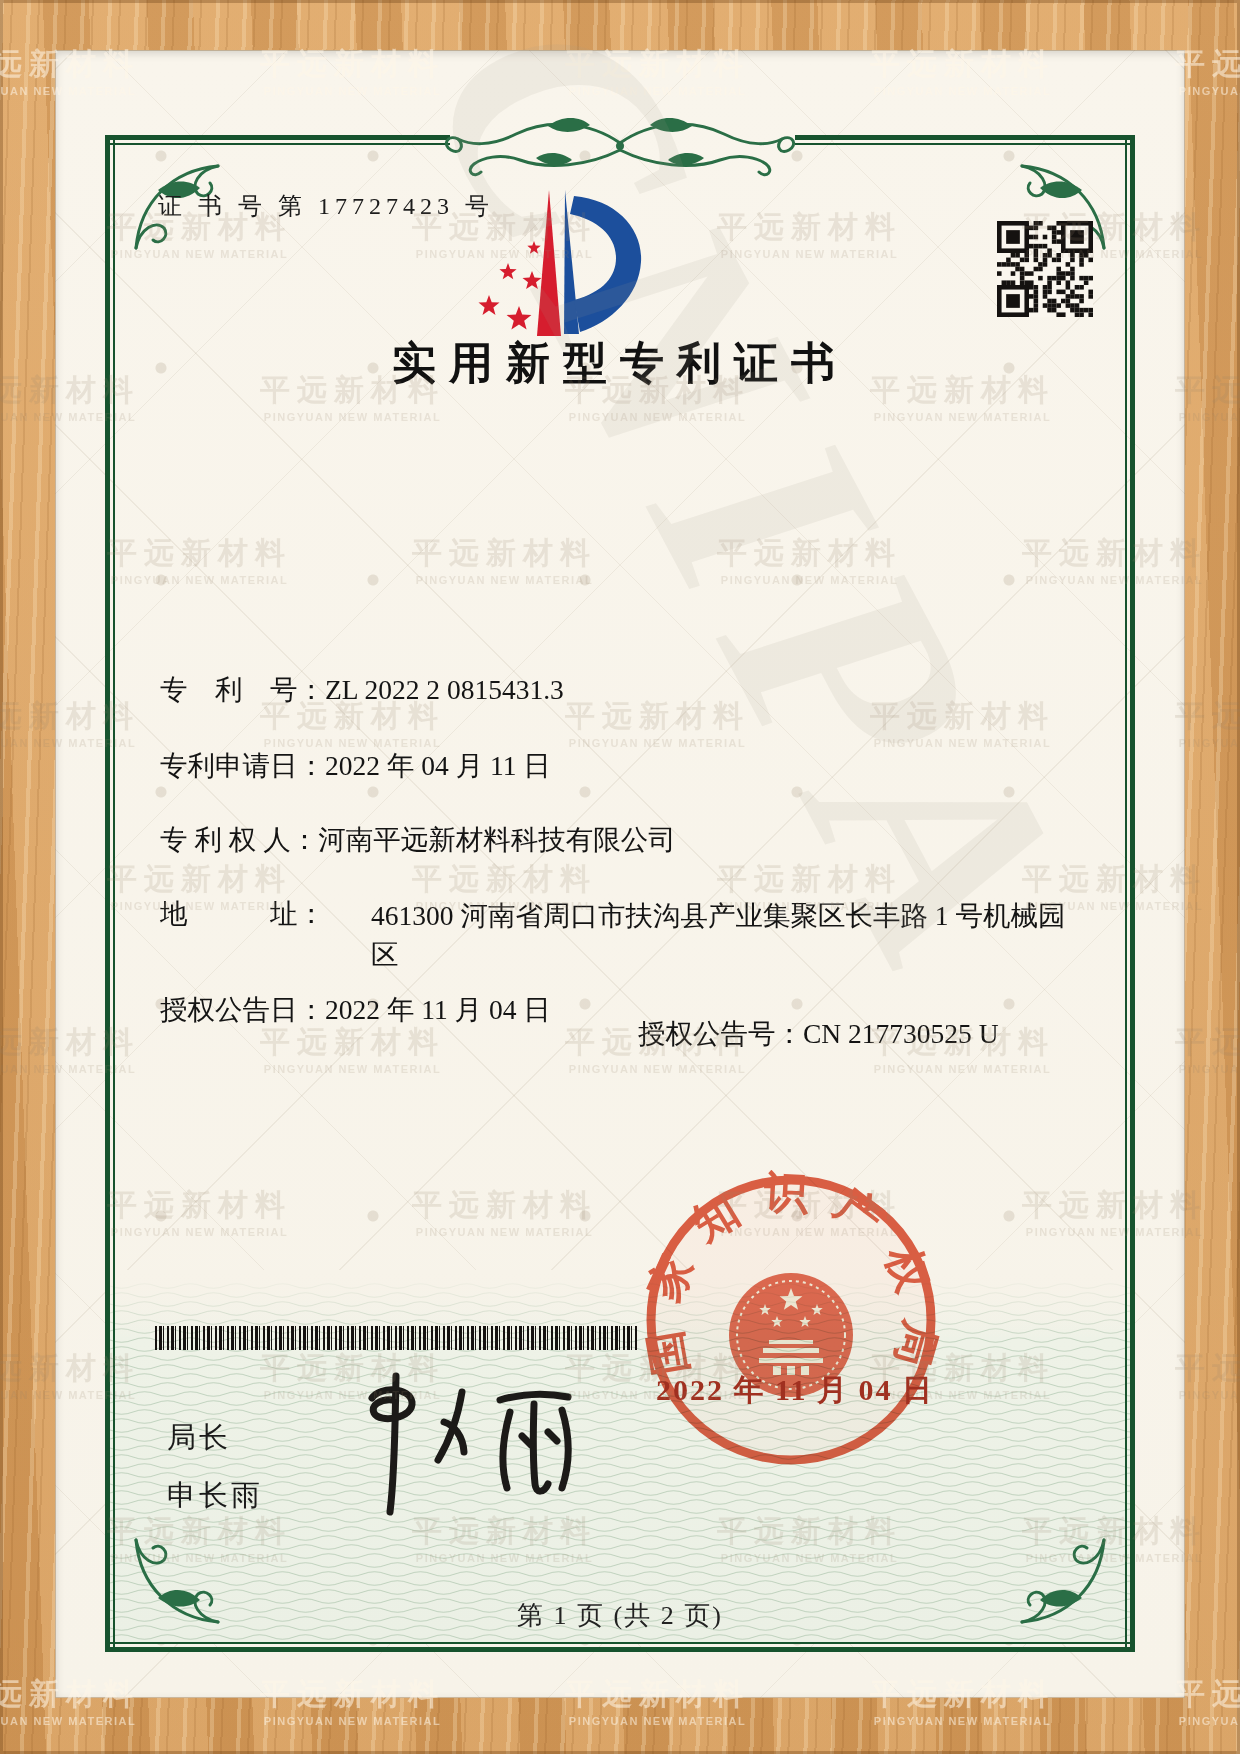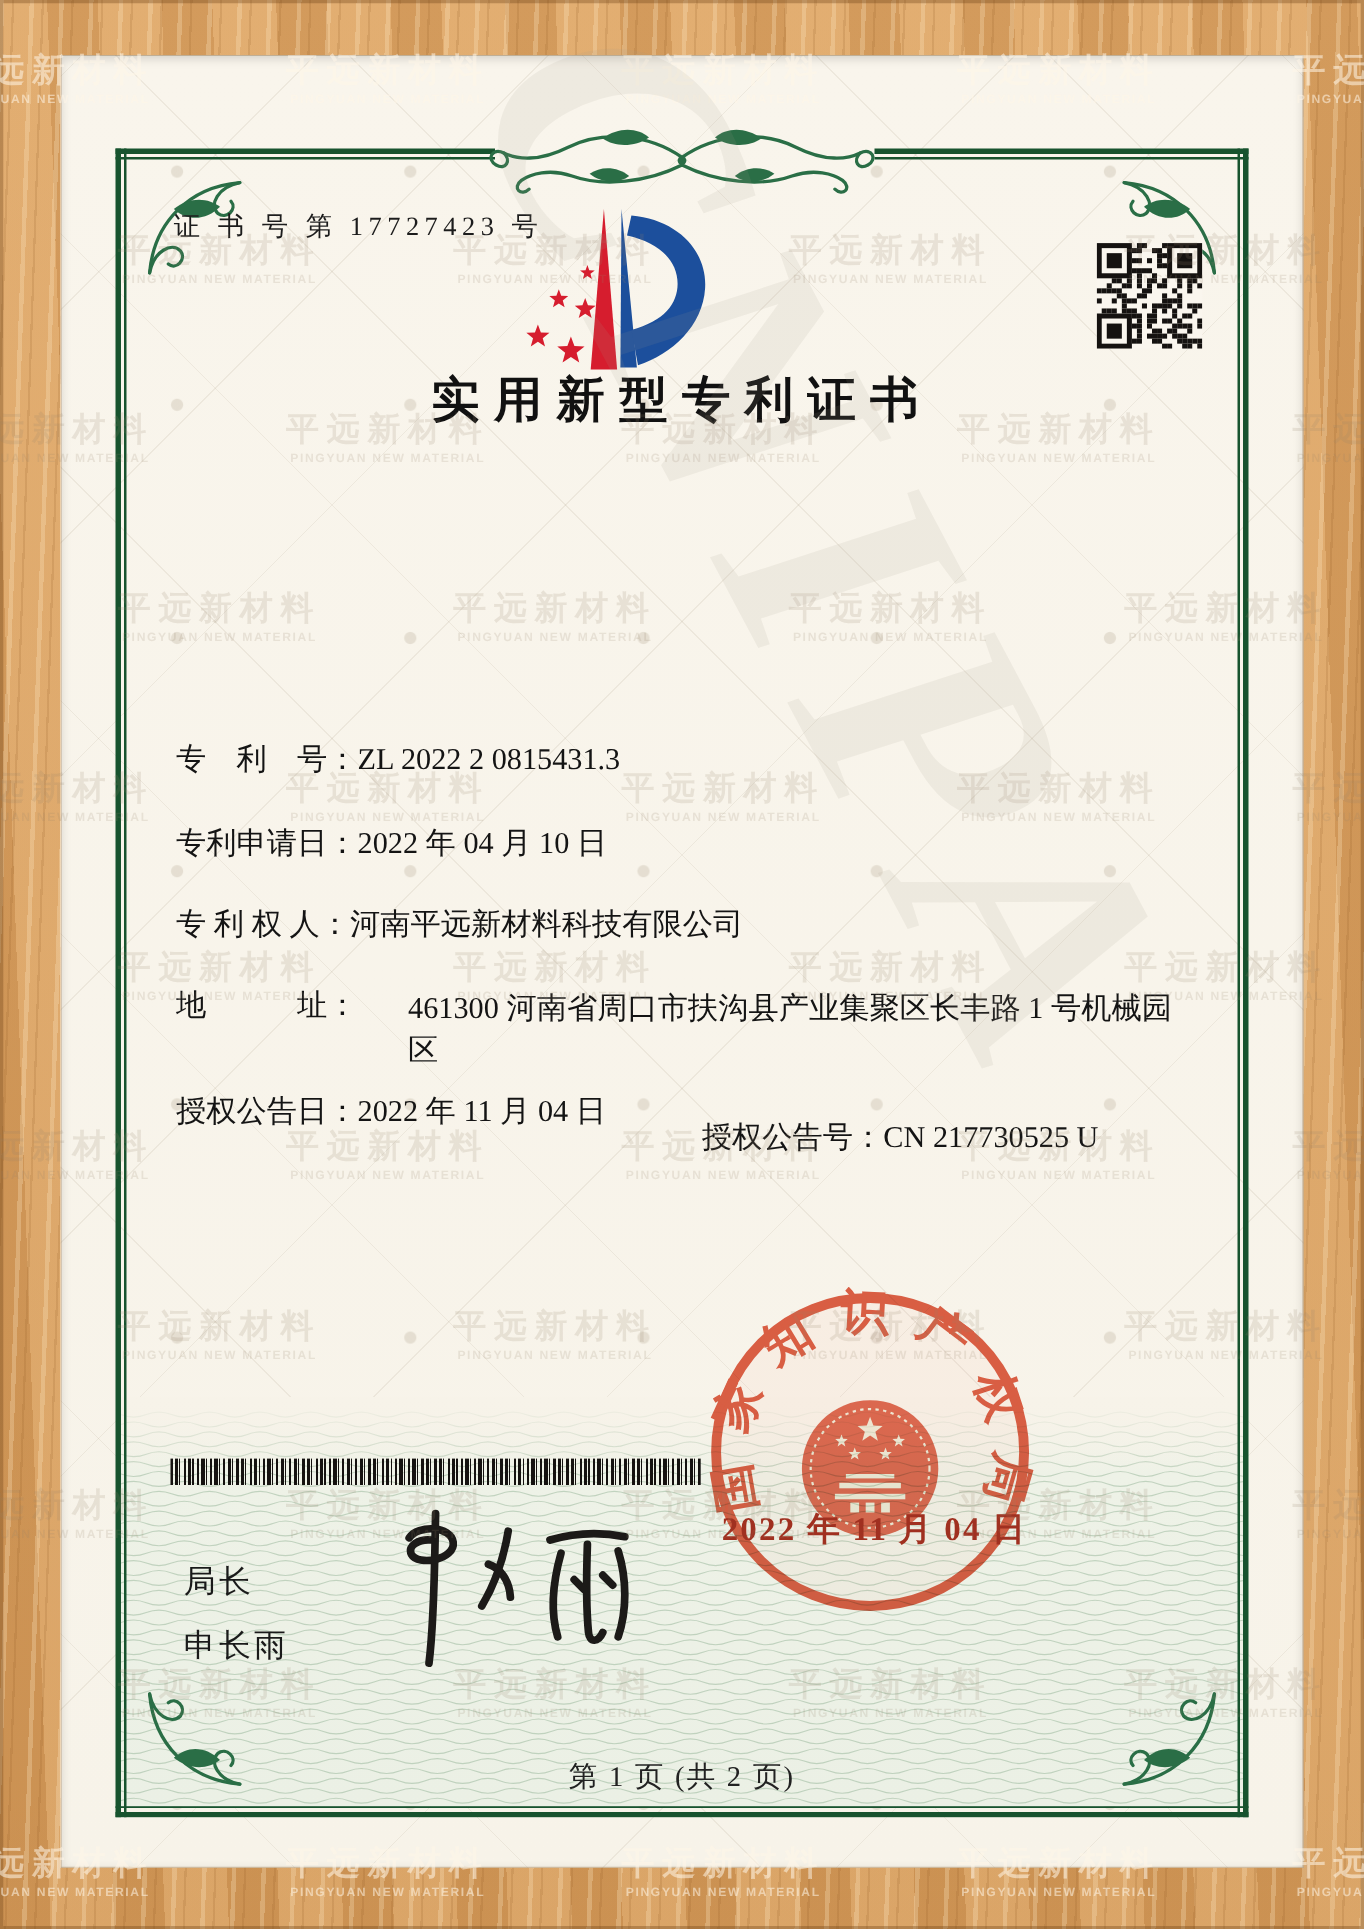--- a/index.html
+++ b/index.html
@@ -315,21 +315,21 @@
         <rect x="4.523809523809524" y="67.85714285714286" width="22.61904761904762" height="22.61904761904762" fill="#faf6ee"></rect>
         <rect x="9.047619047619047" y="72.38095238095238" width="13.571428571428571" height="13.571428571428571" fill="#151210"></rect>
     </svg>
 
   <div class="abs title">实用新型专利证书</div>
 
   <div class="abs frow" style="left:160px;top:672px;">
     <span class="lab">专　利　号：</span><span class="val">ZL 2022 2 0815431.3</span>
   </div>
   <div class="abs frow" style="left:160px;top:748px;">
-    <span class="lab">专利申请日：</span><span class="val">2022 年 04 月 10 日</span>
+    <span class="lab">专利申请日：</span><span class="val">2022 年 04 月 11 日</span>
   </div>
   <div class="abs frow" style="left:160px;top:822px;">
     <span class="lab">专 利 权 人：</span><span class="val">河南平远新材料科技有限公司</span>
   </div>
   <div class="abs frow addr-row" style="left:160px;top:896px;">
     <span class="lab">地　　　址：</span>
       <span class="val">461300 河南省周口市扶沟县产业集聚区长丰路 1 号机械园区</span>
   </div>
   <div class="abs frow" style="left:160px;top:992px;">
     <span>授权公告日：</span><span>2022 年 11 月 04 日</span>

